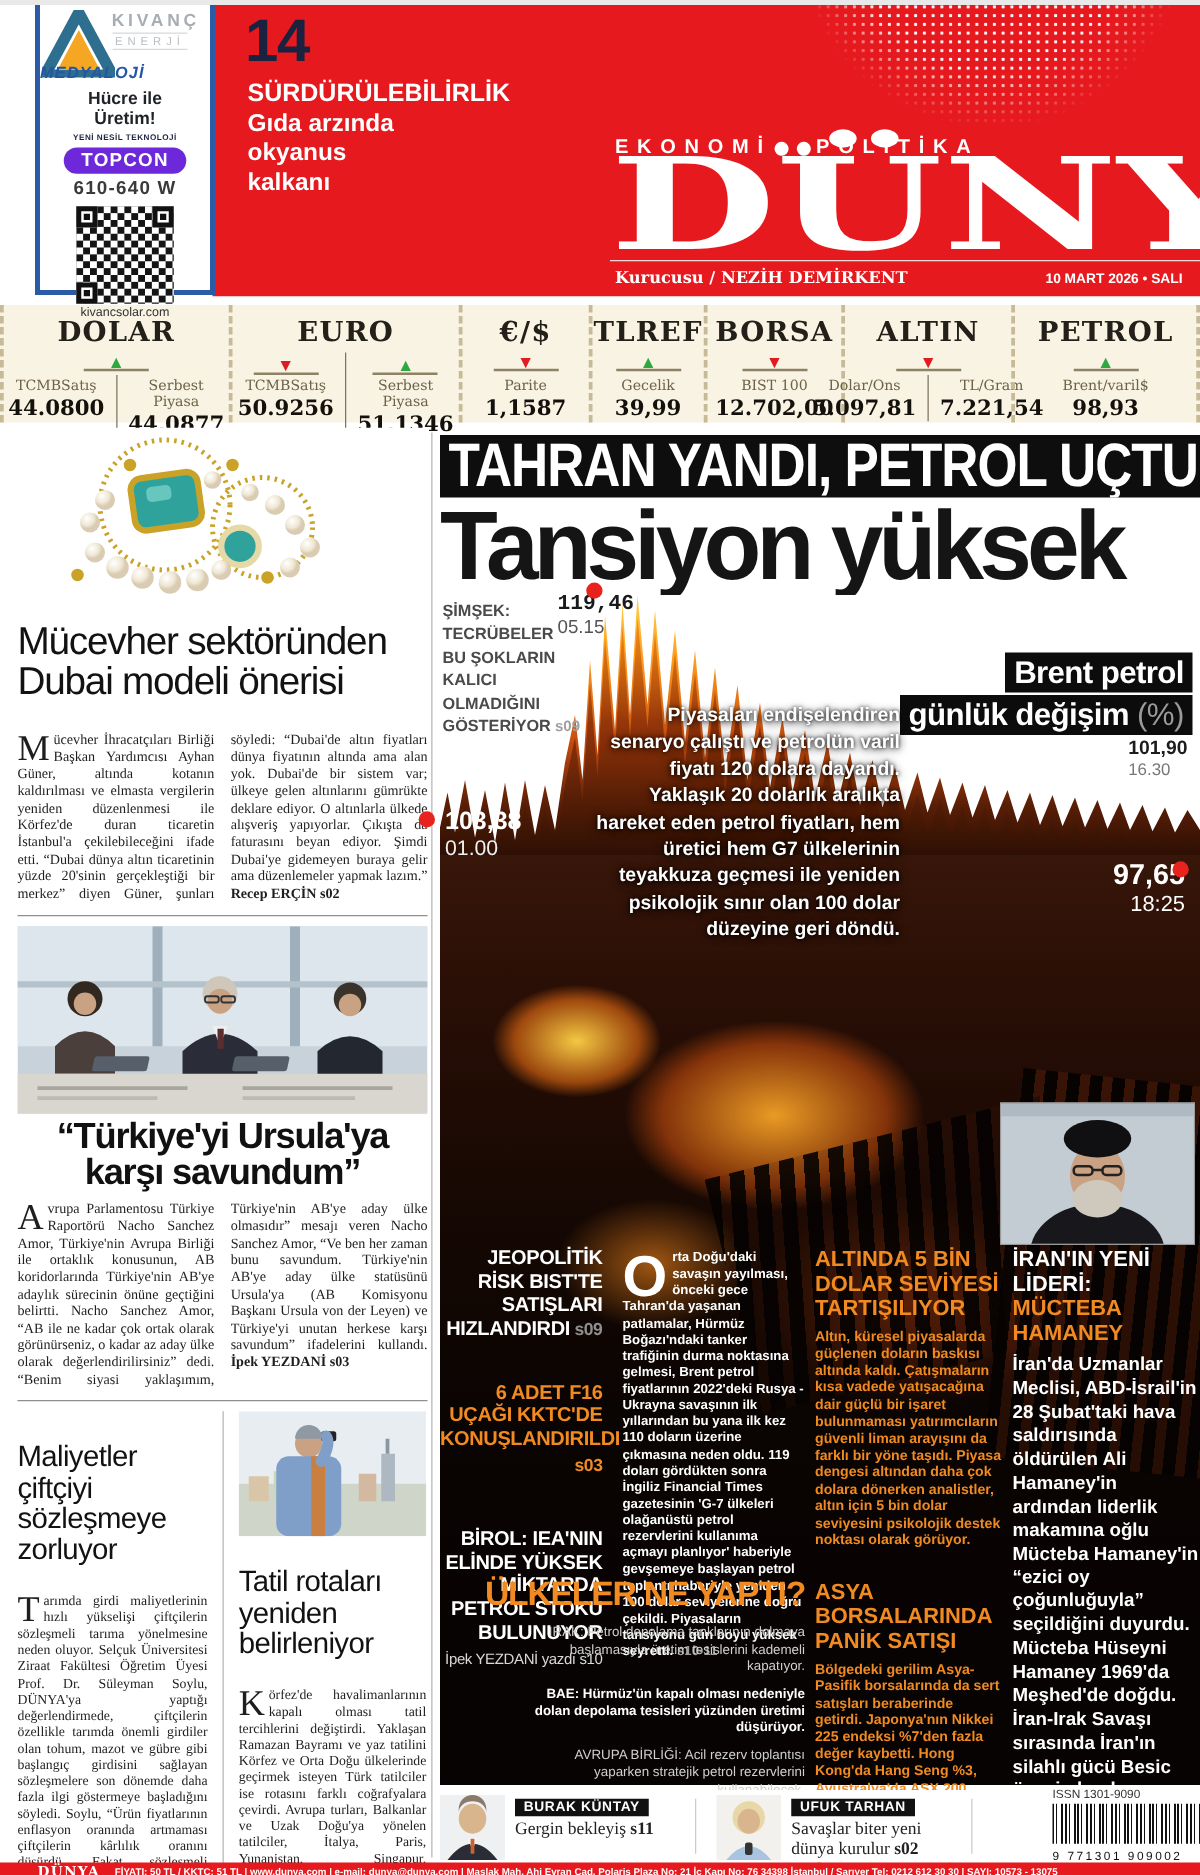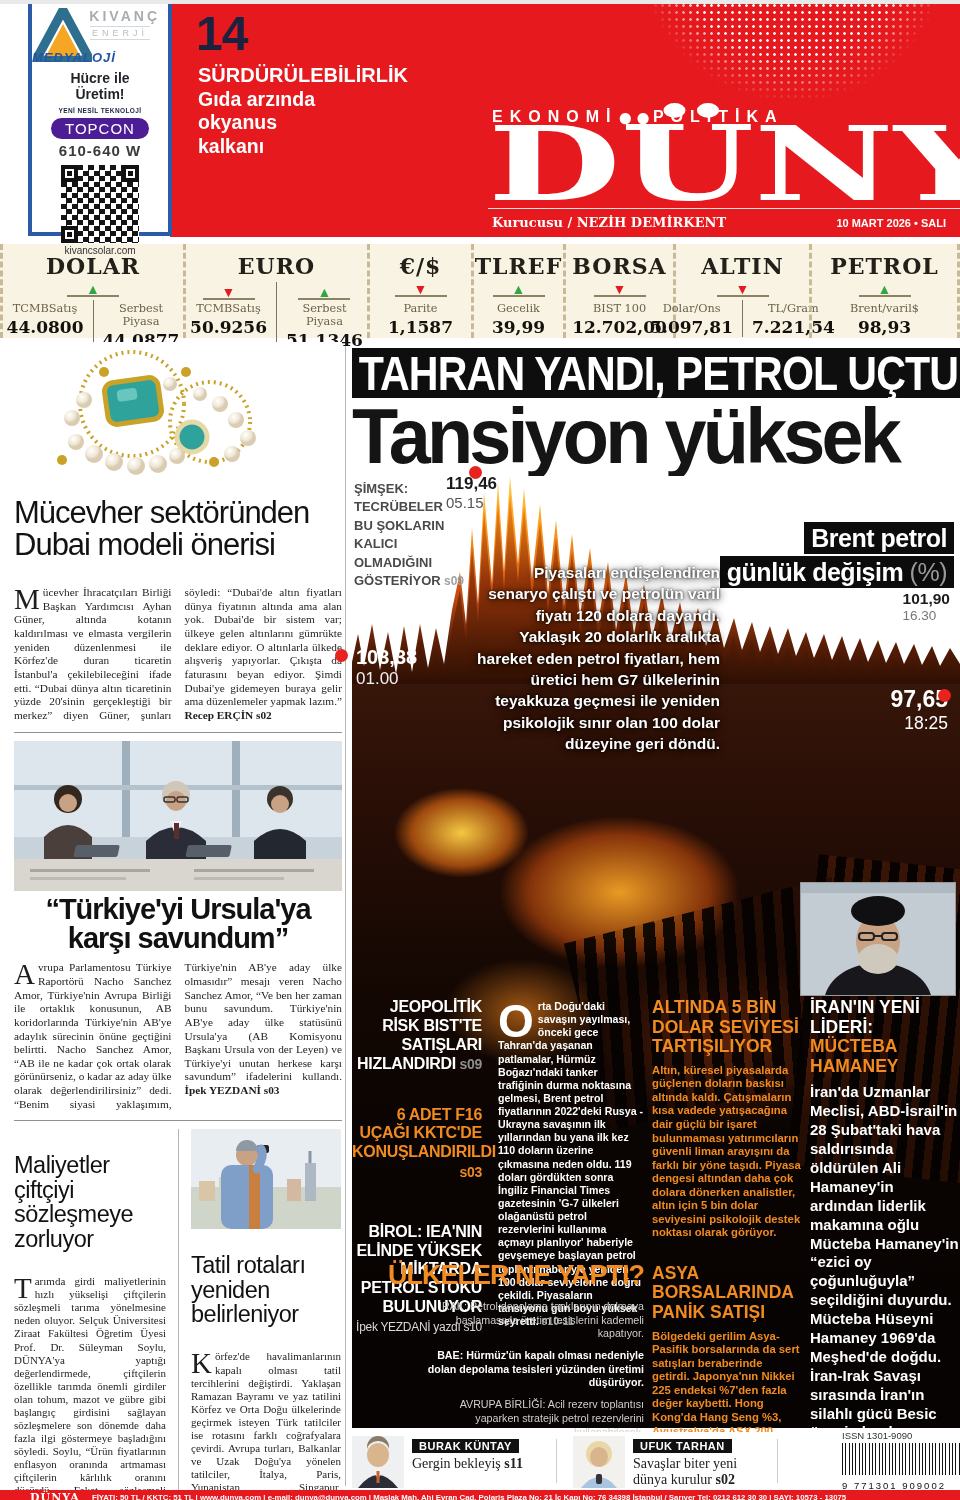--- a/index.html
+++ b/index.html
@@ -9,21 +9,21 @@
   
   #ad-box{position:absolute;left:28px;top:0;width:136px;height:228px;background:#fff;
           border:4px solid #2b5aa7;border-top:none;z-index:3;text-align:center;}
   .ad-logo-row{position:relative;height:66px;}
   .ad-tri{position:absolute;left:2px;top:4px;}
   .ad-brand{position:absolute;right:8px;top:4px;color:#a7adb3;font-weight:bold;font-size:14px;letter-spacing:3px;}
   .ad-brand2{position:absolute;right:18px;top:22px;color:#b8bec3;font-size:9px;letter-spacing:4px;border-top:1px solid #d5d9dc;border-bottom:1px solid #d5d9dc;padding:1px 2px;}
   .ad-medya{position:absolute;left:0;top:46px;color:#2456a4;font-weight:800;font-size:13px;letter-spacing:1px;font-style:italic;}
   .ad-line{font-weight:800;font-size:14px;color:#1f2328;line-height:1.15;}
   .ad-tech{font-size:6.5px;font-weight:800;color:#1c2340;margin-top:5px;letter-spacing:.4px;}
-  .ad-topcon{display:inline-block;background:#4c1d95;color:#fff;font-weight:400;font-size:15px;
+  .ad-topcon{display:inline-block;background:#6d28d9;color:#fff;font-weight:700;font-size:15px;
              padding:2px 14px;border-radius:13px;margin-top:4px;letter-spacing:1px;}
   .ad-watt{font-size:15px;color:#3a3a3a;letter-spacing:1px;margin-top:3px;font-weight:600;}
   .ad-qr{position:relative;width:78px;height:78px;margin:6px auto 2px;
          background:repeating-conic-gradient(#151515 0% 25%, #fff 0% 50%);background-size:11px 11px;}
   .qf{position:absolute;width:17px;height:17px;background:#fff;border:4px solid #111;box-sizing:border-box;}
   .qf::after{content:"";position:absolute;left:2px;top:2px;width:5px;height:5px;background:#111;}
   .qf.a{left:0;top:0}.qf.b{right:0;top:0}.qf.c{left:0;bottom:0}
   .ad-site{font-size:10px;color:#333;margin-top:2px;}
   
   #masthead{position:absolute;left:170px;top:0;width:790px;height:233px;background:#e6191e;overflow:hidden;}
@@ -90,21 +90,21 @@
   .fence1{position:absolute;left:38%;top:30%;width:46%;height:26%;opacity:.95;
           background:repeating-linear-gradient(100deg, rgba(5,2,1,.95) 0 12px, rgba(70,24,6,.18) 12px 20px);
           transform:rotate(-14deg);}
   .fence2{position:absolute;right:-4%;top:24%;width:30%;height:42%;opacity:.95;
           background:repeating-linear-gradient(90deg, rgba(5,2,1,.95) 0 10px, rgba(130,45,12,.25) 10px 18px);
           transform:rotate(6deg);}
   .simsek{position:absolute;left:2px;top:132px;width:124px;font-weight:800;font-size:13px;line-height:1.42;color:#4a4a4a;}
   .simsek .pg{color:#a0a0a0;font-weight:600;font-size:12px;}
   .pt{position:absolute;}
   .pt .v{font-weight:800;}
-  .pt1{left:94px;top:126px;}  .pt1 .v{font-size:17px;color:#1a1a1a;} .pt1 .t{font-size:15px;color:#555;}
+  .pt1{left:94px;top:126px;}  .pt1 .v{font-size:17px;color:#1a1a1a;font-family:Liberation Mono, monospace;} .pt1 .t{font-size:15px;color:#555;}
   .pt2{right:10px;top:242px;text-align:left;} .pt2 .v{font-size:15.5px;color:#1c1c1c;} .pt2 .t{font-size:13.5px;color:#777;}
   .pt3{left:4px;top:298px;}   .pt3 .v{font-size:20px;color:#fff;} .pt3 .t{font-size:17px;color:#f0f0f0;}
   .pt4{right:12px;top:338px;text-align:right;} .pt4 .v{font-size:23px;color:#fff;} .pt4 .t{font-size:17.5px;color:#fff;}
   .chart-label{position:absolute;right:6px;top:172px;text-align:right;}
   .chart-label .box{background:#0c0c0c;color:#fff;font-weight:800;font-size:25px;letter-spacing:-.5px;
                     padding:1px 7px;line-height:30px;display:inline-block;margin-top:2px;}
   .chart-label .pct{color:#9a9a9a;font-weight:400;}
   .dot{position:absolute;width:13px;height:13px;border-radius:50%;background:#e8231d;}
   .d1{left:117px;top:118px;} .d2{left:-17px;top:301px;} .d3{left:586px;top:341px;}
   .lead{position:absolute;left:120px;top:214px;width:248px;text-align:right;color:#fff;

